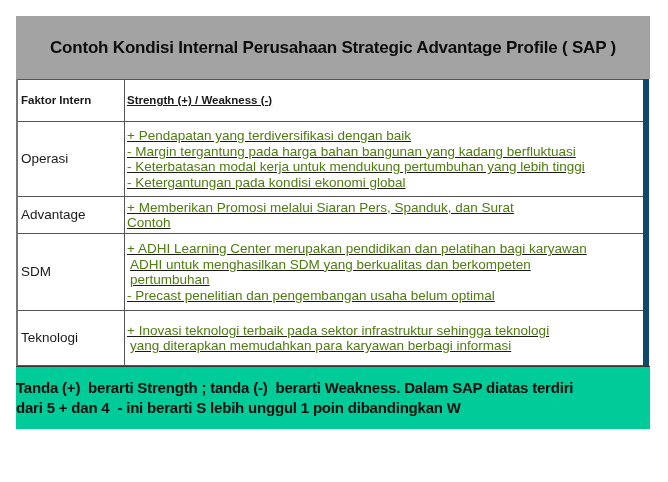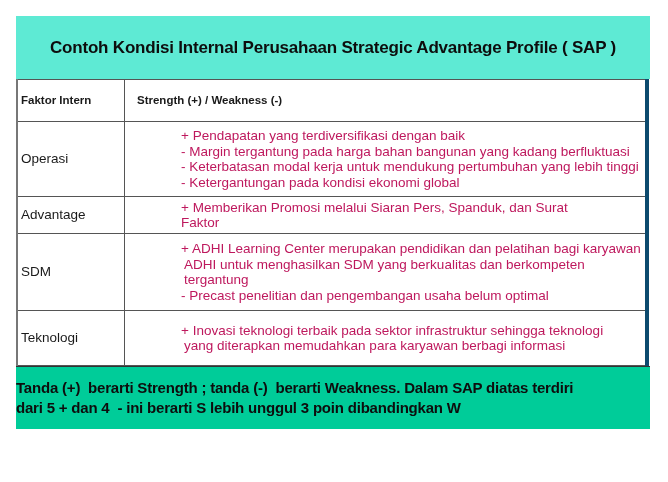--- a/index.html
+++ b/index.html
@@ -1,31 +1,31 @@
 <!DOCTYPE html>
 <html><head>
   <meta charset="utf-8">
   <style>
     html, body { margin: 0; padding: 0; background: #ffffff; }
     body { width: 668px; height: 482px; position: relative; overflow: hidden;
       font-family: "DejaVu Sans", sans-serif; color: #1a1a1a; }
     .slide { position: absolute; left: 16px; top: 16px; width: 634px; }
-    .title-band { height: 63px; background: #5eead4; display: flex; align-items: center; justify-content: center; }
+    .title-band { height: 63px; background: #a3a3a3; display: flex; align-items: center; justify-content: center; }
     .title-band .title { font-family: "Liberation Sans", sans-serif; font-weight: bold; font-size: 17px; color: #0d0d0d; letter-spacing: -0.2px; white-space: nowrap; }
     table.sap { border-collapse: collapse; width: 633px; table-layout: fixed; background: #ffffff; }
     table.sap td { border: 1px solid #555555; vertical-align: middle; padding: 0 0 0 3px; font-family: "Liberation Sans", sans-serif; font-size: 13.5px; line-height: 15.5px; }
     table.sap td.factor { width: 103px; border-left: 2px solid #777777; }
-    table.sap td.desc { border-right: 4px solid #0c4a6e; padding-left: 12px; }
+    table.sap td.desc { border-right: 6px solid #0c4a6e; padding-left: 2px; text-decoration: underline; }
     table.sap tr.head td { height: 41px; font-weight: bold; font-size: 11.5px; }
     tr.r-operasi td { height: 74px; }
     tr.r-marketing td { height: 36px; }
     tr.r-produk td { height: 37px; }
     tr.r-sdm td { height: 76px; }
     tr.r-teknologi td { height: 54px; }
-    .line { display: block; white-space: nowrap; color: #be185d; margin-left: 44px; }
+    .line { display: block; white-space: nowrap; color: #4d7c0f; }
     .line.indent { padding-left: 3px; }
     .ital { font-style: italic; }
     .footer-band { height: 62px; background: #00cc99; display: flex; flex-direction: column; align-items: flex-start; justify-content: center; border-top: 1px solid #333; }
     .footer-band .note { font-family: "Liberation Sans", sans-serif; font-weight: bold; font-size: 15px; line-height: 20px; color: #0d0d0d; white-space: nowrap; letter-spacing: -0.2px; }
   </style>
 </head>
 <body>
 
 <div class="slide">
   <div class="title-band">
@@ -46,42 +46,42 @@
         <span class="line"> - Margin tergantung pada harga bahan bangunan yang kadang berfluktuasi</span>
         <span class="line"> - Keterbatasan modal kerja untuk mendukung pertumbuhan yang lebih tinggi</span>
         <span class="line"> - Ketergantungan pada kondisi ekonomi global</span>
       </td>
     </tr>
 
     <tr class="r-marketing">
       <td class="factor">Advantage</td>
       <td class="desc">
         <span class="line"> + Memberikan Promosi melalui Siaran Pers, Spanduk, dan Surat</span>
-        <span class="line">Faktor</span>
+        <span class="line">Contoh</span>
       </td>
     </tr>
 
 
     <tr class="r-sdm">
       <td class="factor">SDM</td>
       <td class="desc">
         <span class="line"> + ADHI Learning Center merupakan pendidikan dan pelatihan bagi karyawan</span>
         <span class="line indent">ADHI untuk menghasilkan SDM yang berkualitas dan berkompeten</span>
-        <span class="line indent">tergantung</span>
+        <span class="line indent">pertumbuhan</span>
         <span class="line"> - Precast penelitian dan pengembangan usaha belum optimal</span>
       </td>
     </tr>
 
     <tr class="r-teknologi">
       <td class="factor">Teknologi</td>
       <td class="desc">
         <span class="line"> + Inovasi teknologi terbaik pada sektor infrastruktur sehingga teknologi</span>
         <span class="line indent">yang diterapkan memudahkan para karyawan berbagi informasi</span>
       </td>
     </tr>
   </tbody>
     </table>
 
   <div class="footer-band">
     <span class="note" style="white-space:pre">Tanda (+)  berarti Strength ; tanda (-)  berarti Weakness. Dalam SAP diatas terdiri</span>
-    <span class="note" style="white-space:pre">dari 5 + dan 4  - ini berarti S lebih unggul 3 poin dibandingkan W</span>
+    <span class="note" style="white-space:pre">dari 5 + dan 4  - ini berarti S lebih unggul 1 poin dibandingkan W</span>
   </div>
 </div>
 
 </body></html>

